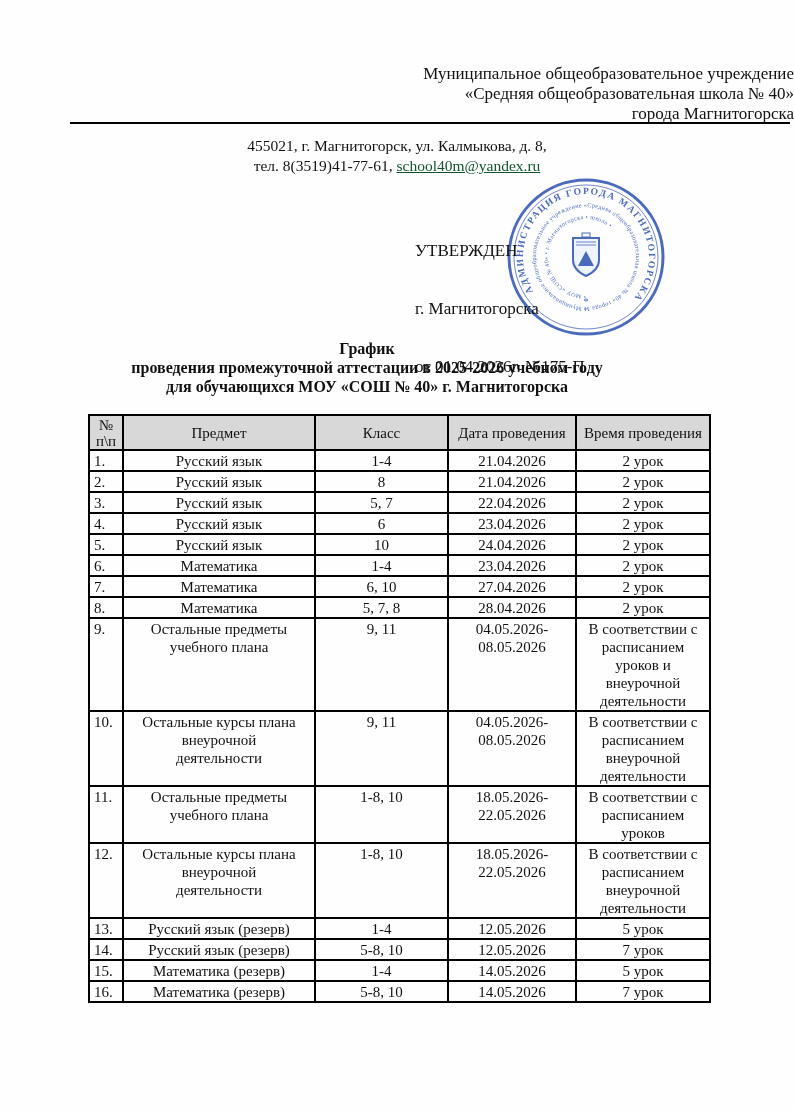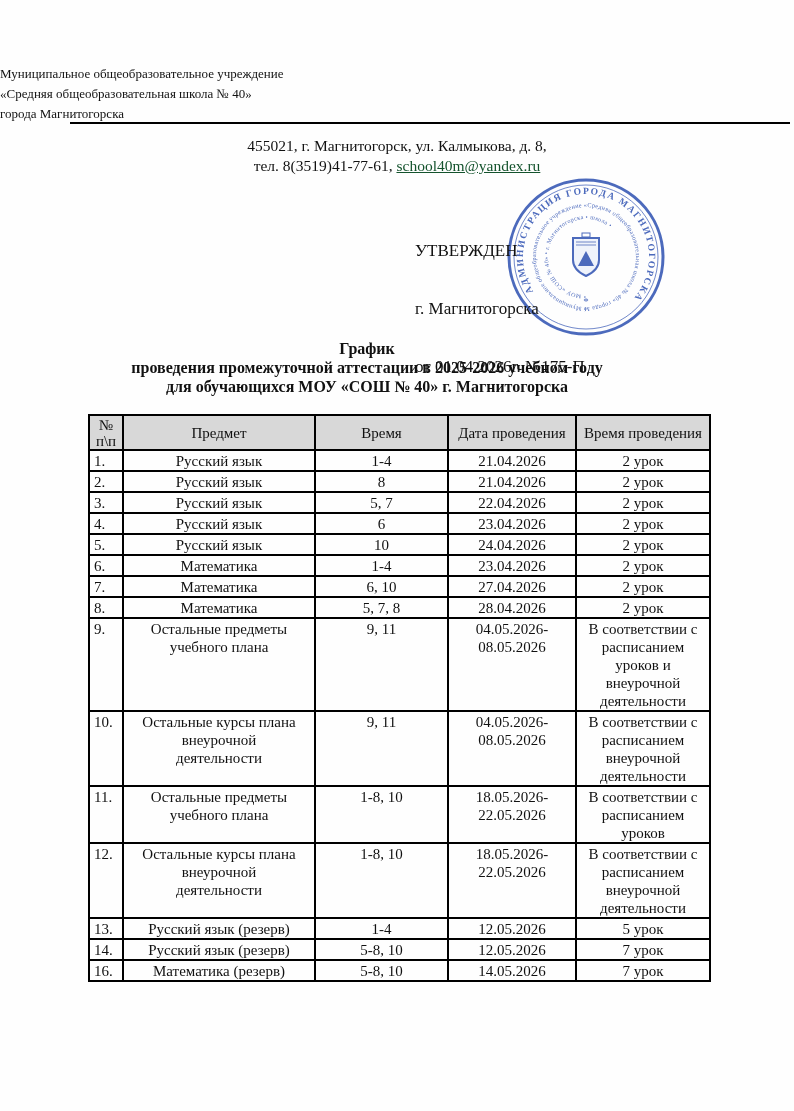--- a/index.html
+++ b/index.html
@@ -13,22 +13,22 @@
     width: 794px;
     height: 1111px;
     background: #fefefe;
     overflow: hidden;
   }
 
   
   .org-block {
     position: absolute;
     top: 64px; left: 0; width: 794px;
-    text-align: left;
-    font-size: 13px;
+    text-align: right;
+    font-size: 17px;
     line-height: 20px;
   }
   .rule {
     position: absolute;
     top: 122px; left: 70px;
     width: 720px; height: 2px;
     background: #000000;
   }
   .addr-block {
     position: absolute;
@@ -181,21 +181,21 @@
         <col style="width:192px">
         <col style="width:133px">
         <col style="width:128px">
         <col style="width:134px">
       </colgroup>
       <thead>
         <tr>
           <th>№
 п\п</th>
           <th>Предмет</th>
-          <th>Время</th>
+          <th>Класс</th>
           <th>Дата проведения</th>
           <th>Время проведения</th>
         </tr>
       </thead>
       <tbody>
           <tr>
             <td class="col-0">1.</td>
             <td class="col-1">Русский язык</td>
             <td class="col-2">1-4</td>
             <td class="col-3">21.04.2026</td>
@@ -308,20 +308,27 @@
             <td class="col-4">5 урок</td>
           </tr>
           <tr>
             <td class="col-0">14.</td>
             <td class="col-1">Русский язык (резерв)</td>
             <td class="col-2">5-8, 10</td>
             <td class="col-3">12.05.2026</td>
             <td class="col-4">7 урок</td>
           </tr>
           <tr>
+            <td class="col-0">15.</td>
+            <td class="col-1">Математика (резерв)</td>
+            <td class="col-2">1-4</td>
+            <td class="col-3">14.05.2026</td>
+            <td class="col-4">5 урок</td>
+          </tr>
+          <tr>
             <td class="col-0">16.</td>
             <td class="col-1">Математика (резерв)</td>
             <td class="col-2">5-8, 10</td>
             <td class="col-3">14.05.2026</td>
             <td class="col-4">7 урок</td>
           </tr>
         </tbody>
     </table>
   </div>
 

